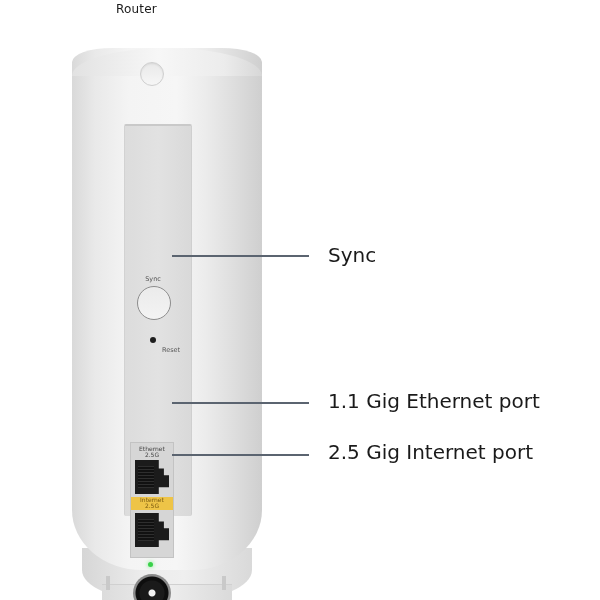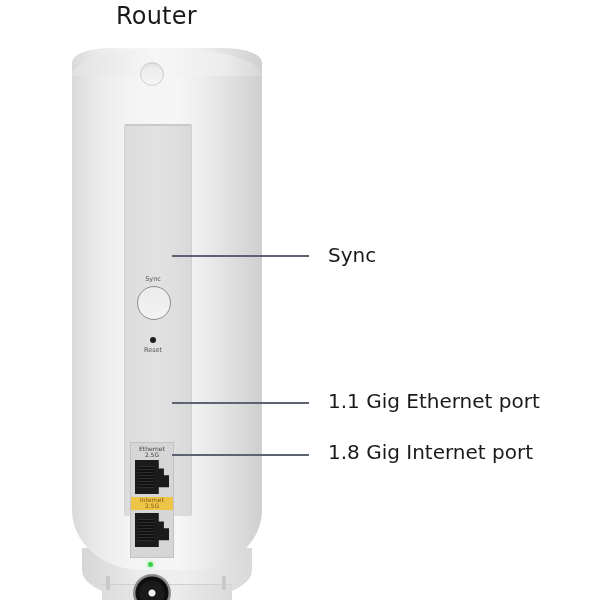--- a/index.html
+++ b/index.html
@@ -1,17 +1,17 @@
 <!DOCTYPE html>
 <html><head>
   <meta charset="utf-8">
   <style>
     html, body { margin:0; padding:0; background:#ffffff; }
     body { width:600px; height:600px; position:relative; overflow:hidden; font-family:"DejaVu Sans", sans-serif; }
-    .title { position:absolute; left:116px; top:2px; font-size:24px; color:#1a1a1a; letter-spacing:0.2px; }
+    .title { position:absolute; left:116px; top:2px; font-size:12px; color:#1a1a1a; letter-spacing:0.2px; }
     
     .router { position:absolute; left:72px; top:48px; width:190px; height:552px; }
     .shell {
       position:absolute; left:0; top:0; width:190px; height:522px;
       border-radius:40px 40px 70px 70px / 14px 14px 60px 60px;
       background:linear-gradient(90deg,#d9d9d9 0%,#e9e9e9 12%,#f4f4f4 30%,#f6f6f6 55%,#ececec 70%,#dedede 85%,#cfcfcf 100%);
     }
     .top-rim {
       position:absolute; left:0; top:0; width:190px; height:28px;
       border-radius:50%/100% 100% 0 0;
@@ -78,21 +78,21 @@
   <div class="foot-notch" style="left:34px"></div>
   <div class="foot-notch" style="left:150px"></div>
   <div class="shell"></div>
   <div class="top-rim"></div>
   <div class="top-button"></div>
 
   <div class="panel">
     <div class="small-label" style="top:149px;width:56px;">Sync</div>
     <div class="sync-btn"></div>
     <div class="reset-hole"></div>
-    <div class="small-label" style="top:220px;width:56px;">Reset</div>
+    <div class="small-label" style="top:220px;width:56px;margin-left:18px;">Reset</div>
   </div>
 
   <div class="panel" style="background:transparent;border:none;">
     <div class="port-block">
       <div class="port-label" style="top:3px">Ethernet</div>
       <div class="port-label" style="top:9px">2.5G</div>
       <div class="rj45" style="top:17px">
           <div class="pins"></div>
         </div>
       <div class="port-label yellow" style="top:54px;height:6px;">Internet</div>
@@ -107,13 +107,13 @@
   </div>
 </div>
 
 <div class="leader" style="left:172px;top:255px;width:137px;"></div>
 <div class="callout" style="left:328px;top:243px;">Sync</div>
 
 <div class="leader" style="left:172px;top:402px;width:137px;"></div>
 <div class="callout" style="left:328px;top:389px;">1.1 Gig Ethernet port</div>
 
 <div class="leader" style="left:172px;top:454px;width:137px;"></div>
-<div class="callout" style="left:328px;top:440px;">1.8 Gig Internet port</div>
+<div class="callout" style="left:328px;top:440px;">2.5 Gig Internet port</div>
 
 </body></html>

